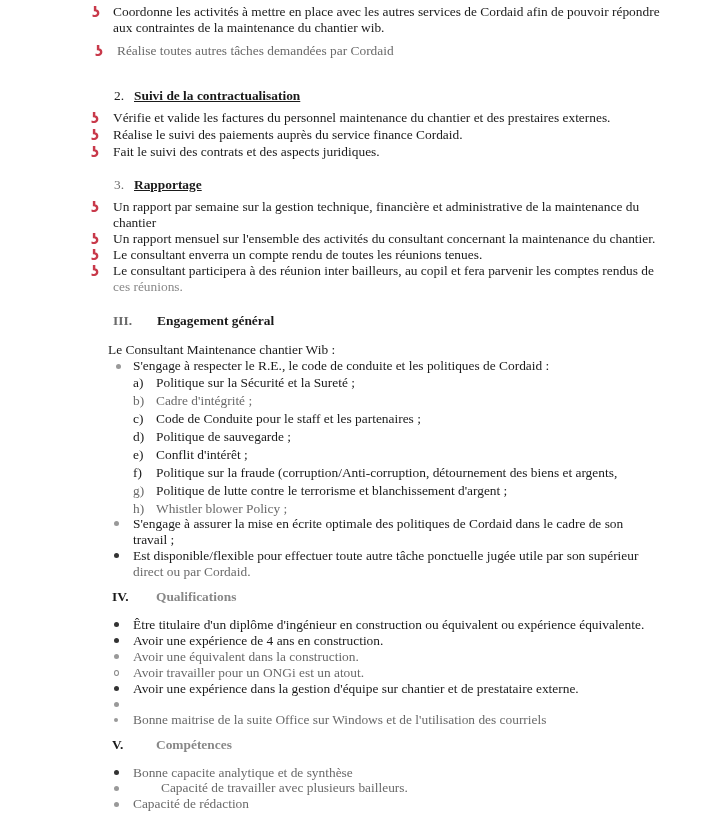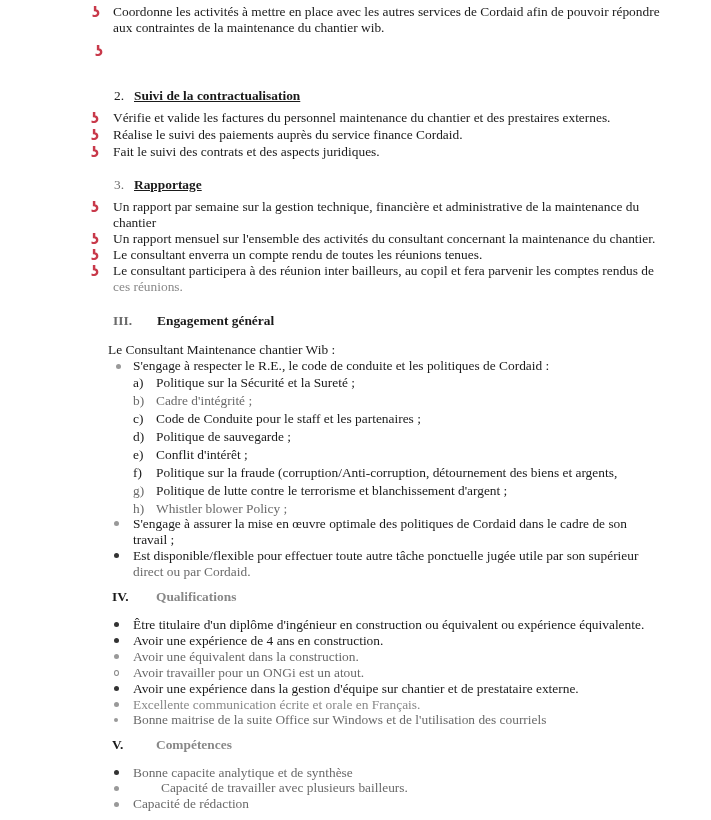--- a/index.html
+++ b/index.html
@@ -28,20 +28,21 @@
 </head>
 <body>
 
 <div class="page">
 
   <span class="marker" style="left:92px;top:4px;">ʖ</span>
   <div class="line" style="left:113px;top:20px;">aux contraintes de la maintenance du chantier wib.</div>
   <div class="line" style="left:113px;top:4px;">Coordonne les activités à mettre en place avec les autres services de Cordaid afin de pouvoir répondre</div>
 
   <span class="marker" style="left:95px;top:43px;">ʖ</span>
+  <div class="line faded" style="left:117px;top:43px;">Réalise toutes autres tâches demandées par Cordaid</div>
 
   <div class="heading-num" style="left:114px;top:88px;">2.</div>
   <div class="line heading u" style="left:134px;top:88px;">Suivi de la contractualisation</div>
 
   <span class="marker" style="left:91px;top:110px;">ʖ</span>
   <div class="line" style="left:113px;top:110px;">Vérifie et valide les factures du personnel maintenance du chantier et des prestaires externes.</div>
   <span class="marker" style="left:91px;top:127px;">ʖ</span>
   <div class="line" style="left:113px;top:127px;">Réalise le suivi des paiements auprès du service finance Cordaid.</div>
   <span class="marker" style="left:91px;top:144px;">ʖ</span>
   <div class="line" style="left:113px;top:144px;">Fait le suivi des contrats et des aspects juridiques.</div>
@@ -82,42 +83,41 @@
   <div class="line" style="left:133px;top:447px;">e)</div>
   <div class="line" style="left:156px;top:447px;">Conflit d'intérêt ;</div>
   <div class="line" style="left:133px;top:465px;">f)</div>
   <div class="line" style="left:156px;top:465px;">Politique sur la fraude (corruption/Anti-corruption, détournement des biens et argents,</div>
   <div class="line faded" style="left:133px;top:483px;">g)</div>
   <div class="line" style="left:156px;top:483px;">Politique de lutte contre le terrorisme et blanchissement d'argent ;</div>
   <div class="line faded" style="left:133px;top:501px;">h)</div>
   <div class="line faded" style="left:156px;top:501px;">Whistler blower Policy ;</div>
 
   <span class="dot faint" style="left:114px;top:521px;"></span>
-  <div class="line" style="left:133px;top:516px;">S'engage à assurer la mise en œuvre optimale des politiques de Cordaid dans le cadre de son</div>
+  <div class="line" style="left:133px;top:516px;">S'engage à assurer la mise en écrite optimale des politiques de Cordaid dans le cadre de son</div>
   <div class="line" style="left:133px;top:532px;">travail ;</div>
 
   <span class="dot" style="left:114px;top:553px;"></span>
   <div class="line" style="left:133px;top:548px;">Est disponible/flexible pour effectuer toute autre tâche ponctuelle jugée utile par son supérieur</div>
   <div class="line faded" style="left:133px;top:564px;">direct ou par Cordaid.</div>
 
   <div class="heading-num heading" style="left:112px;top:589px;">IV.</div>
   <div class="line heading lighter" style="left:156px;top:589px;">Qualifications</div>
 
   <span class="dot" style="left:114px;top:622px;"></span>
   <div class="line" style="left:133px;top:617px;">Être titulaire d'un diplôme d'ingénieur en construction ou équivalent ou expérience équivalente.</div>
   <span class="dot" style="left:114px;top:638px;"></span>
   <div class="line" style="left:133px;top:633px;">Avoir une expérience de 4 ans en construction.</div>
   <span class="dot faint" style="left:114px;top:654px;"></span>
   <div class="line faded" style="left:133px;top:649px;">Avoir une équivalent dans la construction.</div>
   <span class="dot ring" style="left:114px;top:670px;"></span>
   <div class="line faded" style="left:133px;top:665px;">Avoir travailler pour un ONGi est un atout.</div>
   <span class="dot" style="left:114px;top:686px;"></span>
   <div class="line" style="left:133px;top:681px;">Avoir une expérience dans la gestion d'équipe sur chantier et de prestataire externe.</div>
   <span class="dot faint" style="left:114px;top:702px;"></span>
-  <div class="line lighter" style="left:133px;top:697px;">Excellente communication écrite et orale en Français.</div>
   <span class="dot faint" style="left:114px;top:718px;width:4px;height:4px;"></span>
   <div class="line faded" style="left:133px;top:712px;">Bonne maitrise de la suite Office sur Windows et de l'utilisation des courriels</div>
 
   <div class="heading-num heading" style="left:112px;top:737px;">V.</div>
   <div class="line heading lighter" style="left:156px;top:737px;">Compétences</div>
 
   <span class="dot" style="left:114px;top:770px;"></span>
   <div class="line faded" style="left:133px;top:765px;text-align:right;">Bonne capacite analytique et de synthèse</div>
   <span class="dot faint" style="left:114px;top:786px;"></span>
   <div class="line faded" style="left:133px;top:780px;margin-left:28px;">Capacité de travailler avec plusieurs bailleurs.</div>

